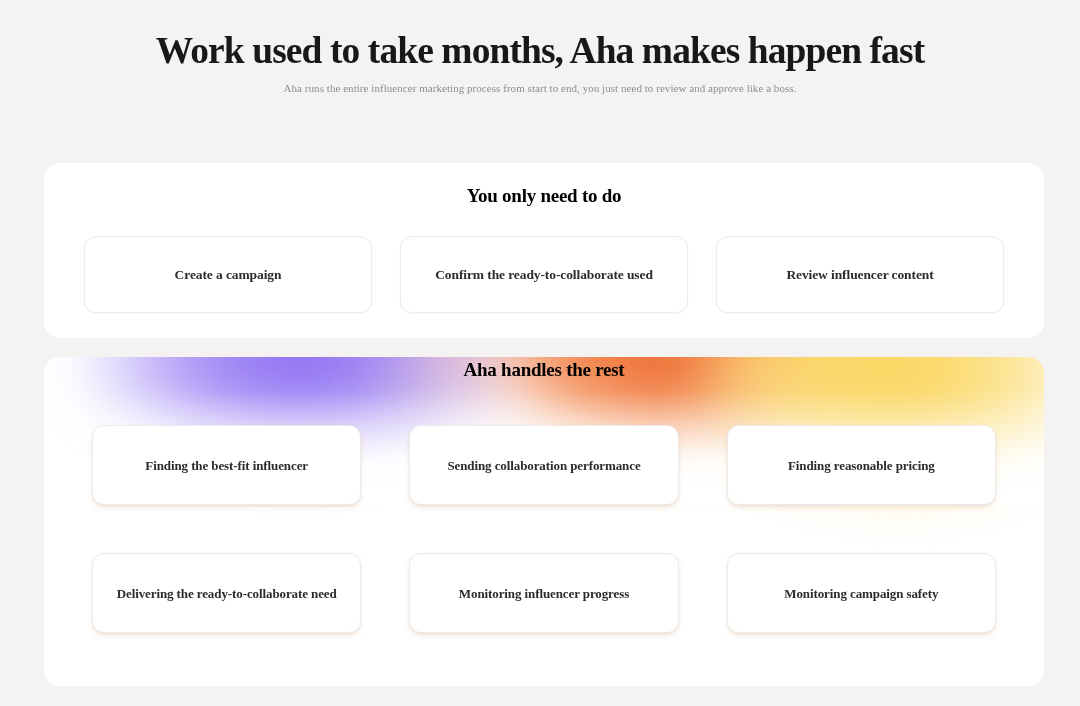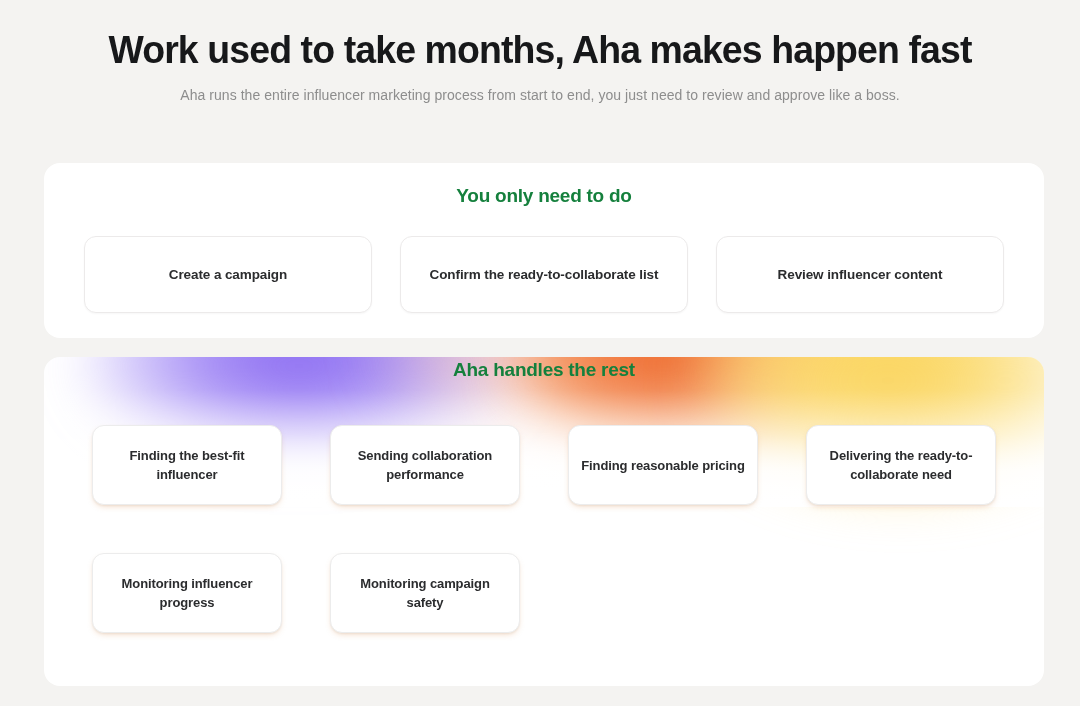--- a/index.html
+++ b/index.html
@@ -14,61 +14,62 @@
     background: #f4f3f1;
     font-family: "Liberation Sans", "DejaVu Sans", sans-serif;
     -webkit-font-smoothing: antialiased;
   }
 
   .page {
     position: relative;
     width: 1080px;
     height: 632px;
     background: #f4f3f1;
+    font-family: Liberation Serif, serif;
   }
 
   
   .hero {
     padding-top: 26px;
     text-align: center;
   }
 
   .hero-title {
     font-size: 38px;
     line-height: 48px;
     font-weight: 800;
     letter-spacing: -0.9px;
     color: #17181a;
     transform: scaleX(0.985);
   }
 
   .hero-subtitle {
-    margin-top: 11px;
-    font-size: 14px;
+    margin-top: 4px;
+    font-size: 11px;
     line-height: 20px;
     font-weight: 400;
     color: #8d8d8d;
     letter-spacing: 0.05px;
   }
 
   
   .panel {
     position: absolute;
     left: 44px;
     width: 1000px;
     background: #ffffff;
     border-radius: 16px;
     overflow: hidden;
   }
 
   .panel-heading {
     font-size: 19px;
     line-height: 26px;
     font-weight: 700;
-    color: #15803d;
+    color: #000000;
     text-align: center;
     letter-spacing: -0.25px;
     position: relative;
     z-index: 3;
   }
 
   
   .panel-todo {
     top: 163px;
     height: 175px;
@@ -189,21 +190,21 @@
     z-index: 2;
     pointer-events: none;
   }
 
   .aha-grid {
     position: relative;
     z-index: 3;
     margin-top: 42px;
     padding: 0 48px;
     display: grid;
-    grid-template-columns: repeat(4, 1fr);
+    grid-template-columns: repeat(3, 1fr);
     column-gap: 21px;
     row-gap: 10px;
     gap: 48px;
   }
 
   .aha-card {
     height: 80px;
     border: 1px solid #ececec;
     border-radius: 12px;
     background: #ffffff;
@@ -232,21 +233,21 @@
   </div>
 
   <section class="panel panel-todo">
     <h2 class="panel-heading">You only need to do</h2>
 
     <div class="todo-row">
       <div class="todo-card">
         <span>Create a campaign</span>
       </div>
       <div class="todo-card">
-        <span>Confirm the ready-to-collaborate list</span>
+        <span>Confirm the ready-to-collaborate used</span>
       </div>
       <div class="todo-card">
         <span>Review influencer content</span>
       </div>
     </div>
   </section>
 
   <section class="panel panel-aha">
 
     <div class="aurora">

